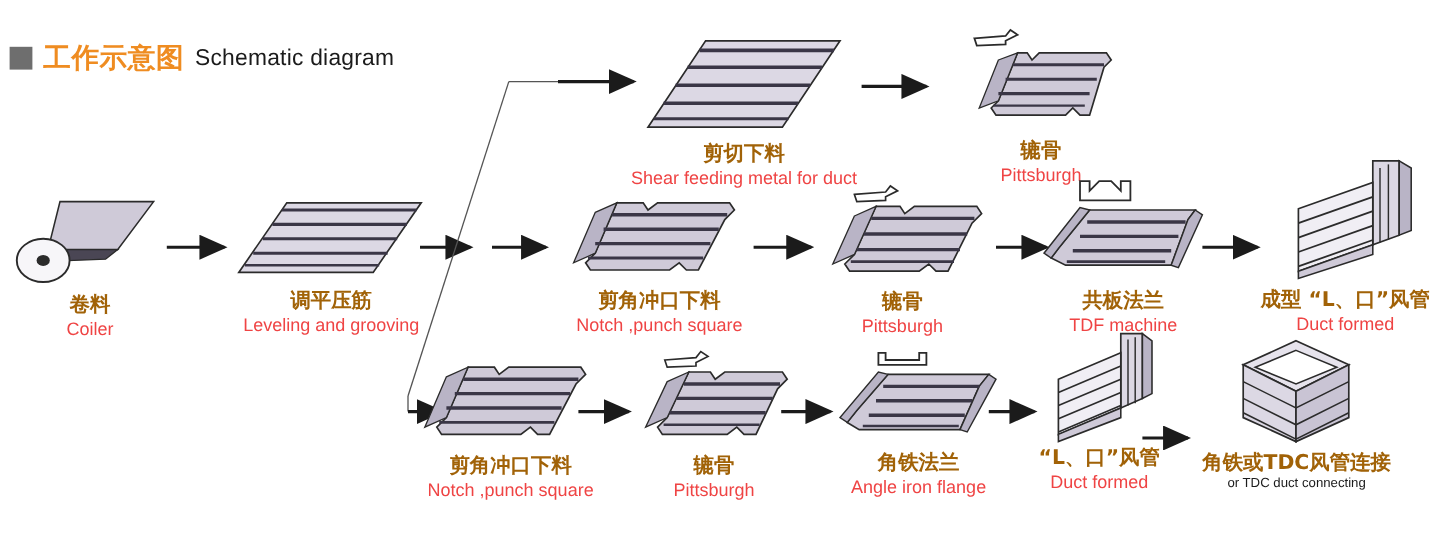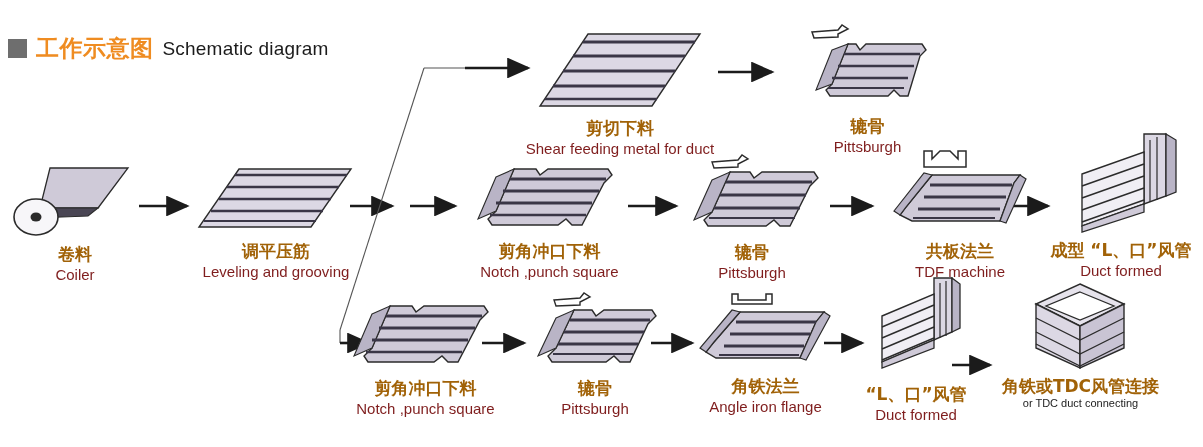--- a/index.html
+++ b/index.html
@@ -18,21 +18,21 @@
   .title-cn{font-size:23px;font-weight:bold;color:#ef8c21;letter-spacing:.5px;
             font-family:"DejaVu Sans","Liberation Sans",sans-serif;}
   .title-en{font-size:19px;color:#1b1b1b;letter-spacing:.2px;}
 
   
   .node{position:absolute;display:flex;flex-direction:column;align-items:center;}
   .art{position:relative;display:flex;align-items:flex-end;justify-content:center;}
   .cap{text-align:center;line-height:1.22;}
   .cap .cn{display:block;font-size:17px;font-weight:bold;color:#a16207;white-space:nowrap;
            font-family:"DejaVu Sans","Liberation Sans",sans-serif;}
-  .cap .en{display:block;font-size:15px;color:#7f1d1d;white-space:nowrap;margin-top:1px;}
+  .cap .en{display:block;font-size:15px;color:#ef4444;white-space:nowrap;margin-top:1px;}
   .cap .en2{display:block;font-size:11px;color:#1c1c1c;white-space:nowrap;}
 
   
   .arrow{position:absolute;}
   svg{display:block;overflow:visible;}
 </style>
 </head>
 <body>
 
 <div id="canvas">
@@ -183,21 +183,21 @@
         <line x1="42" y1="56" x2="128" y2="56" stroke="#3a3646" stroke-width="2.8"></line>
         <line x1="37" y1="66" x2="123" y2="66" stroke="#3a3646" stroke-width="2.2"></line>
       </svg>
     </div>
     <div class="cap" style="margin-top:6px;">
       <span class="cn">辘骨</span>
       <span class="en">Pittsburgh</span>
     </div>
   </div>
 
-  <div class="node" style="left:880px;top:145px;width:160px;">
+  <div class="node" style="left:856px;top:145px;width:160px;">
     <div class="art" style="height:92px;">
       <svg width="160" height="92" viewBox="0 0 160 92">
 
         <g stroke="#2b2b2b" stroke-width="1.5" fill="none">
           <path d="M44,22 L44,6 L52,6 L52,14 L60,6 L70,6 L78,14 L78,6 L86,6 L86,22 Z"></path>
         </g>
 
         <path d="M52,30 L140,30 L134,38 L120,76 L32,76 L20,70 L26,62 Z" fill="#cfcad8" stroke="#2b2b2b" stroke-width="1.4"></path>
         <path d="M52,30 L26,62 L20,70 L14,66 L44,28 Z" fill="#b9b4c6" stroke="#2b2b2b" stroke-width="1.2"></path>
         <path d="M140,30 L146,34 L126,78 L120,76 L134,38 Z" fill="#b9b4c6" stroke="#2b2b2b" stroke-width="1.2"></path>
@@ -305,21 +305,21 @@
         <path d="M30,40 L82,18 L82,64 L30,86 Z" fill="#f0eef4" stroke="#2b2b2b" stroke-width="1.4"></path>
         <path d="M30,86 L82,64 L82,72 L30,92 Z" fill="#cfcad8" stroke="#2b2b2b" stroke-width="1.3"></path>
         <line x1="30" y1="51" x2="82" y2="29" stroke="#2b2b2b" stroke-width="1.4"></line>
         <line x1="30" y1="62" x2="82" y2="40" stroke="#2b2b2b" stroke-width="1.4"></line>
         <line x1="30" y1="73" x2="82" y2="51" stroke="#2b2b2b" stroke-width="1.4"></line>
         <line x1="30" y1="84" x2="82" y2="62" stroke="#2b2b2b" stroke-width="1.4"></line>
         <line x1="88" y1="7" x2="88" y2="62" stroke="#2b2b2b" stroke-width="1.2"></line>
         <line x1="94" y1="5" x2="94" y2="60" stroke="#2b2b2b" stroke-width="1.2"></line>
       </svg>
     </div>
-    <div class="cap" style="margin-top:12px;text-align:center;">
+    <div class="cap" style="margin-top:0;text-align:center;">
       <span class="cn">“L、口”风管</span>
       <span class="en">Duct formed</span>
     </div>
   </div>
 
   <div class="node" style="left:958px;top:282px;width:245px;">
     <div class="art" style="height:92px;">
       <svg width="245" height="92" viewBox="0 0 245 92">
 
         <path d="M122,2 L166,22 L122,44 L78,22 Z" fill="#e6e3ec" stroke="#2b2b2b" stroke-width="1.5"></path>

